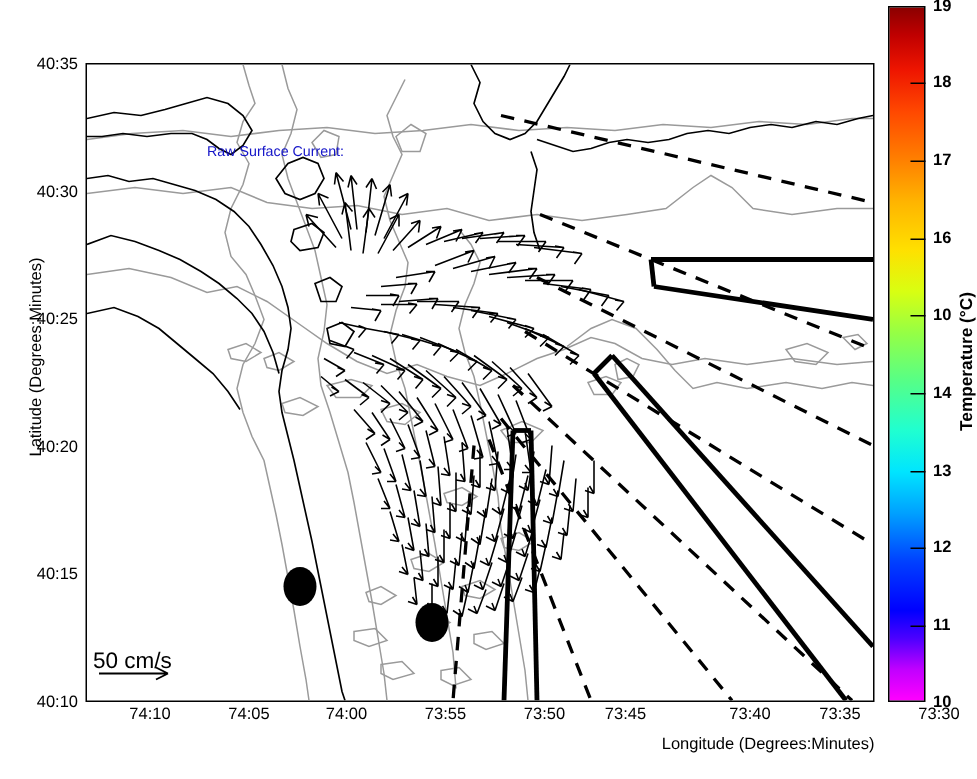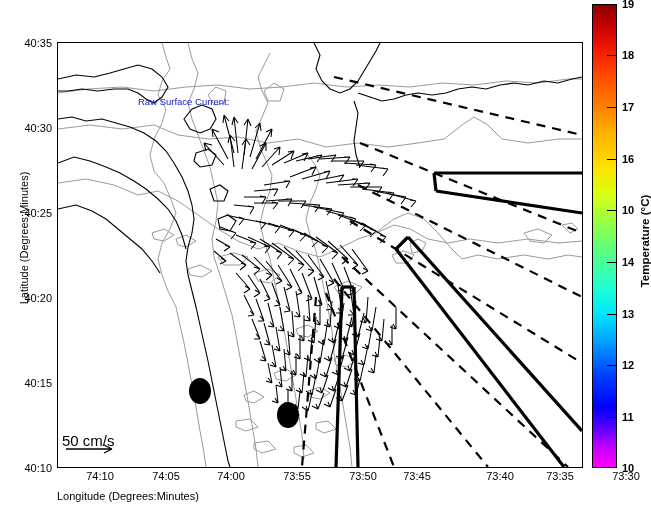--- a/index.html
+++ b/index.html
@@ -19,21 +19,21 @@
          white-space:nowrap;}
   .annot1{left:80px;top:52px;}
   .annot2{left:62px;top:65px;}
 
   .scaletext{position:absolute;left:62px;top:432px;color:#000;font-size:15px;}
 
   .xtick{position:absolute;top:470px;font-size:11px;color:#000;
          transform:translateX(-50%);white-space:nowrap;margin-left:43px;}
   .ytick{position:absolute;left:52px;font-size:11px;color:#000;
          transform:translate(-100%,-50%);white-space:nowrap;}
-  .xlabel{position:absolute;left:57px;top:490px;width:526px;text-align:left;
+  .xlabel{position:absolute;left:57px;top:490px;width:526px;text-align:right;
           font-size:11px;color:#000;}
   .ylabel{position:absolute;left:-76px;top:232px;width:200px;text-align:center;
           font-size:11px;color:#000;transform:rotate(-90deg);
           transform-origin:50% 50%;}
 
   .cbar{position:absolute;left:592px;top:4px;width:25px;height:464px;
         border:1px solid #000;box-sizing:border-box;
         background:linear-gradient(to top,
           #ff00ff 0%, #c000ff 4.5%, #4b00ff 9%, #0000ff 13%,
           #0040ff 20%, #00a0ff 27%, #00e5ff 33%,

